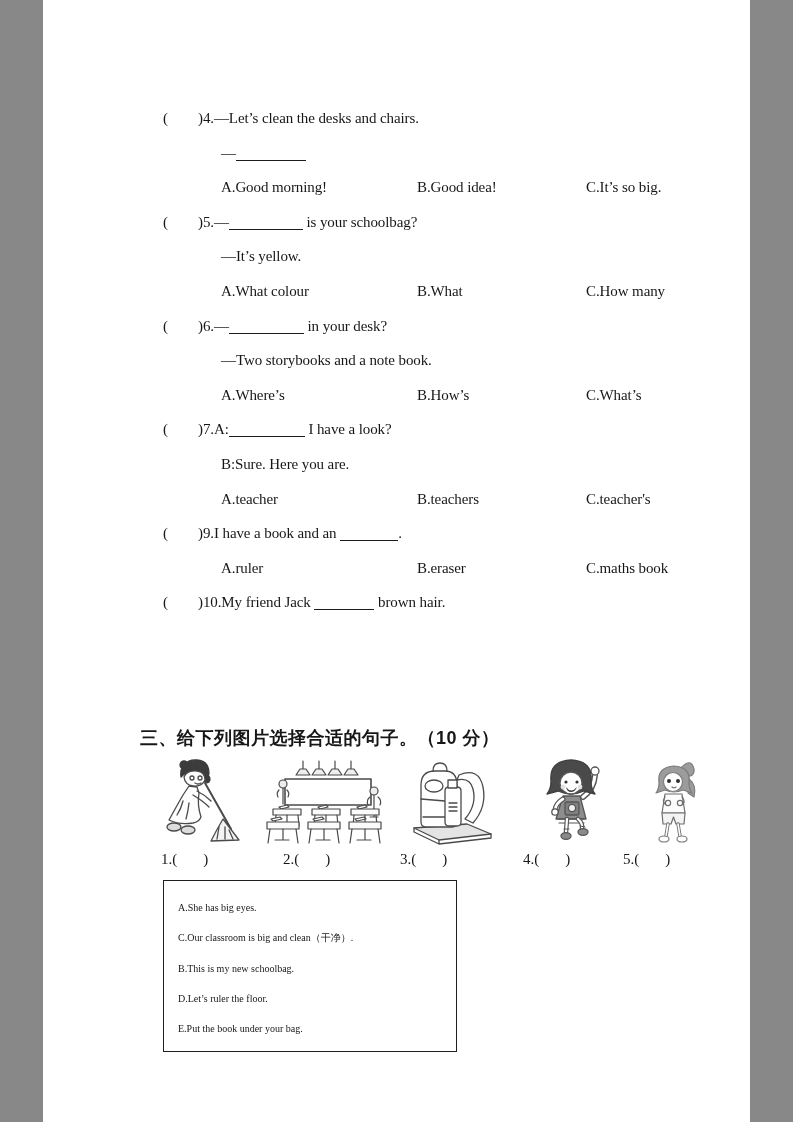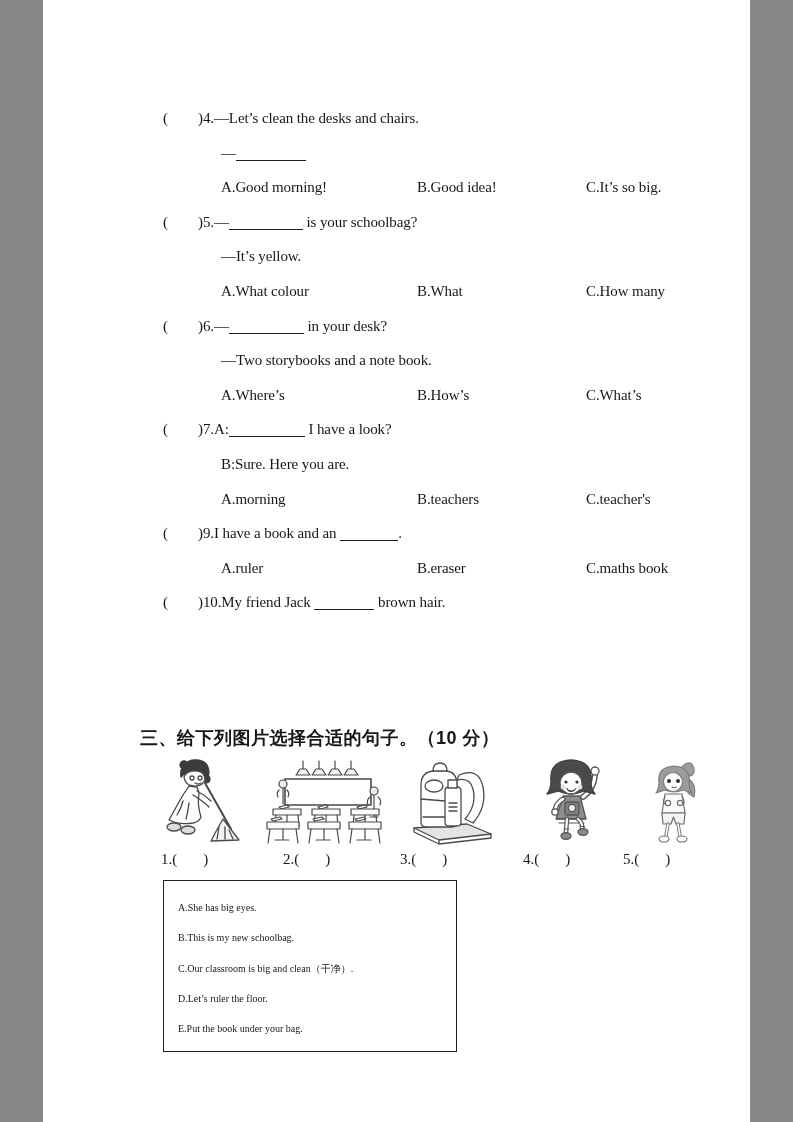--- a/index.html
+++ b/index.html
@@ -57,21 +57,21 @@
       <div class="line indent"><span>—</span><span class="blank" style="width: 70px;"></span></div>
       <div class="line indent"><span class="opt-a">A.Good morning!</span><span class="opt-b">B.Good idea!</span><span class="opt-c">C.It’s so big.</span></div>
       <div class="line"><span class="qparen">(</span><span class="qnum">)5.</span><span>—</span><span class="blank" style="width: 74px;"></span><span> is your schoolbag?</span></div>
       <div class="line indent"><span>—It’s yellow.</span></div>
       <div class="line indent"><span class="opt-a">A.What colour</span><span class="opt-b">B.What</span><span class="opt-c">C.How many</span></div>
       <div class="line"><span class="qparen">(</span><span class="qnum">)6.</span><span>—</span><span class="blank" style="width: 75px;"></span><span> in your desk?</span></div>
       <div class="line indent"><span>—Two storybooks and a note book.</span></div>
       <div class="line indent"><span class="opt-a">A.Where’s</span><span class="opt-b">B.How’s</span><span class="opt-c">C.What’s</span></div>
       <div class="line"><span class="qparen">(</span><span class="qnum">)7.</span><span>A:</span><span class="blank" style="width: 76px;"></span><span> I have a look?</span></div>
       <div class="line indent"><span>B:Sure. Here you are.</span></div>
-      <div class="line indent"><span class="opt-a">A.morning</span><span class="opt-b">B.teachers</span><span class="opt-c">C.teacher's</span></div>
+      <div class="line indent"><span class="opt-a">A.teacher</span><span class="opt-b">B.teachers</span><span class="opt-c">C.teacher's</span></div>
       <div class="line"><span class="qparen">(</span><span class="qnum">)9.</span><span>I have a book and an </span><span class="blank" style="width: 58px;"></span><span>.</span></div>
       <div class="line indent"><span class="opt-a">A.ruler</span><span class="opt-b">B.eraser</span><span class="opt-c">C.maths book</span></div>
       <div class="line"><span class="qparen">(</span><span class="qnum">)10.</span><span>My friend Jack </span><span class="blank" style="width: 60px;"></span><span> brown hair.</span></div>
     </div>
 
   <div class="sec3-h">三、给下列图片选择合适的句子。（10 分）</div>
 
   <div class="pics">
 
     <span class="pic pic1">
@@ -206,19 +206,19 @@
   <div class="slots" id="slots">
       <span class="slot" style="left: 118px;"><span>1.(</span><span class="slot-gap"></span><span>)</span></span>
       <span class="slot" style="left: 240px;"><span>2.(</span><span class="slot-gap"></span><span>)</span></span>
       <span class="slot" style="left: 357px;"><span>3.(</span><span class="slot-gap"></span><span>)</span></span>
       <span class="slot" style="left: 480px;"><span>4.(</span><span class="slot-gap"></span><span>)</span></span>
       <span class="slot" style="left: 580px;"><span>5.(</span><span class="slot-gap"></span><span>)</span></span>
     </div>
 
   <div class="sbox" id="sbox">
       <div class="sent">A.She has big eyes.</div>
+      <div class="sent">C.Our classroom is big and clean（干净）.</div>
       <div class="sent">B.This is my new schoolbag.</div>
-      <div class="sent">C.Our classroom is big and clean（干净）.</div>
       <div class="sent">D.Let’s ruler the floor.</div>
       <div class="sent">E.Put the book under your bag.</div>
     </div>
 
 </div>
 
 </body></html>

